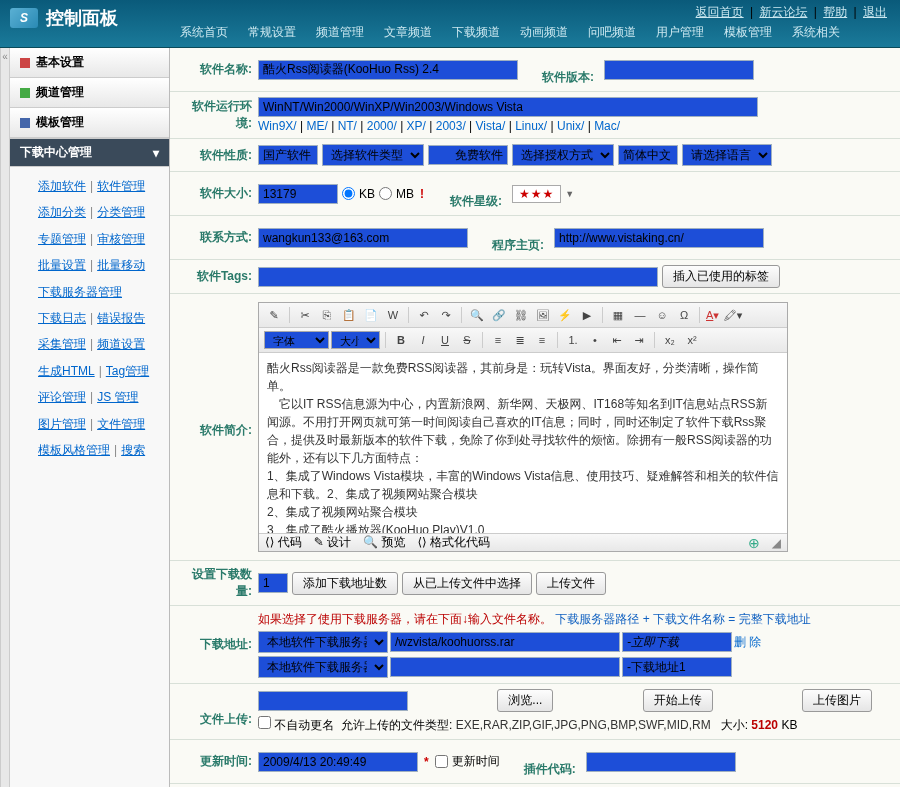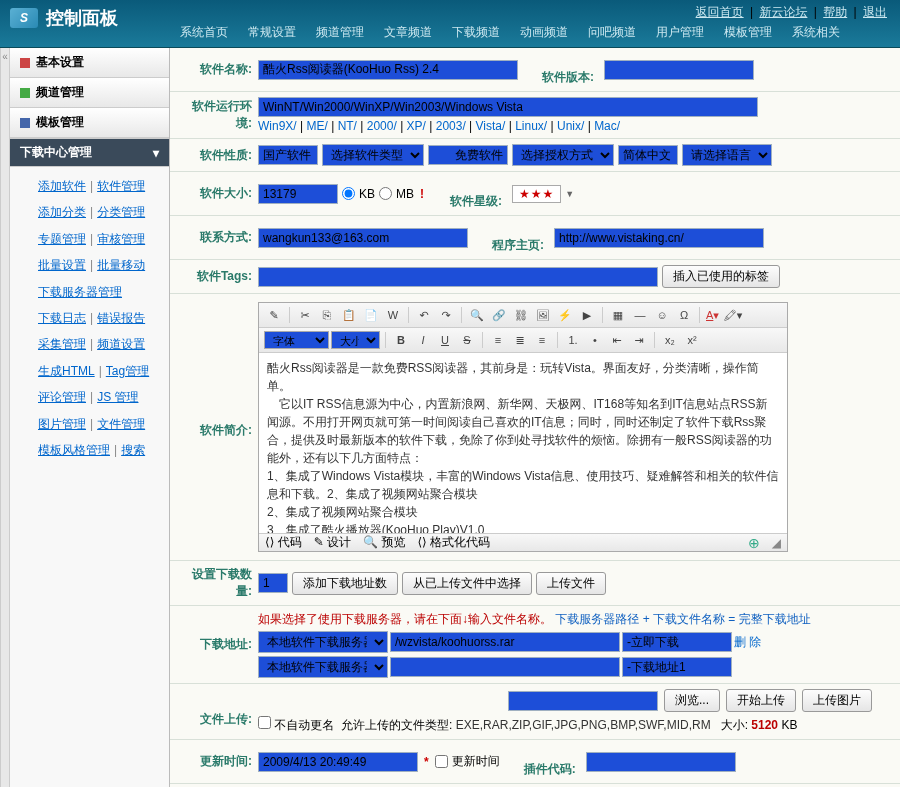--- a/index.html
+++ b/index.html
@@ -277,35 +277,35 @@
     <div class="form-row">
       <span class="form-label">下载地址:</span>
       <div class="form-body" style="align-items:flex-start;gap:3px">
         <div>
           <span class="red-text">如果选择了使用下载服务器，请在下面↓输入文件名称。</span>
           <span class="blue-text">下载服务器路径 + 下载文件名称 = 完整下载地址</span>
         </div>
         <div style="display:flex;gap:2px;align-items:center">
           <select style="width:130px"><option>本地软件下载服务器</option></select>
           <input class="txt" style="width: 230px;" value="/wzvista/koohuorss.rar">
-          <input class="txt" style="width: 110px;" value="-立即下载">
+          <input class="txt" style="width: 110px; font-style: italic;" value="-立即下载">
           <a>删 除</a>
         </div>
         <div style="display:flex;gap:2px;align-items:center">
           <select style="width:130px"><option>本地软件下载服务器</option></select>
           <input class="txt" style="width: 230px;">
           <input class="txt" style="width: 110px;" value="-下载地址1">
         </div>
       </div>
     </div>
 
     <div class="form-row" style="align-items:flex-start">
       <span class="form-label" style="padding-top:22px">文件上传:</span>
       <div class="form-body" style="flex-direction:column;align-items:flex-start;gap:4px">
-        <div style="display:flex;gap:6px;align-items:center;width:100%;justify-content:flex-end;padding-right:20px">
+        <div style="display:flex;gap:6px;align-items:center;width:100%;justify-content:space-between;padding-right:20px">
           <input class="txt" style="width: 150px;">
           <button class="btn">浏览...</button>
           <button class="btn">开始上传</button>
           <button class="btn">上传图片</button>
         </div>
         <div>
           <input type="checkbox" style=""> <span>不自动更名</span>
           &nbsp;<span>允许上传的文件类型:</span> <span style="color:#333">EXE,RAR,ZIP,GIF,JPG,PNG,BMP,SWF,MID,RM</span>
           &nbsp;&nbsp;<span>大小:</span> <span class="red-text" style="font-weight:bold">5120</span> <span>KB</span>
         </div>

